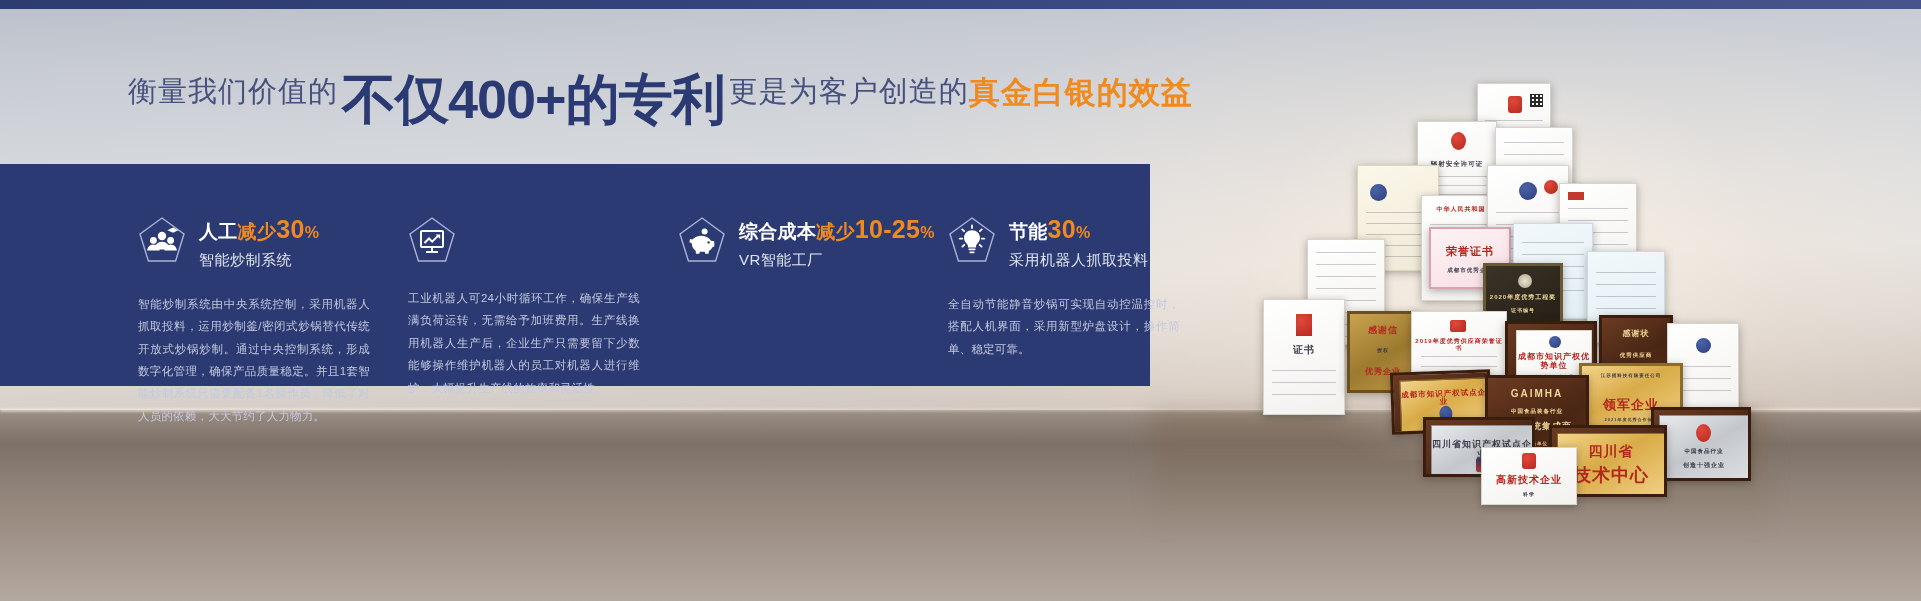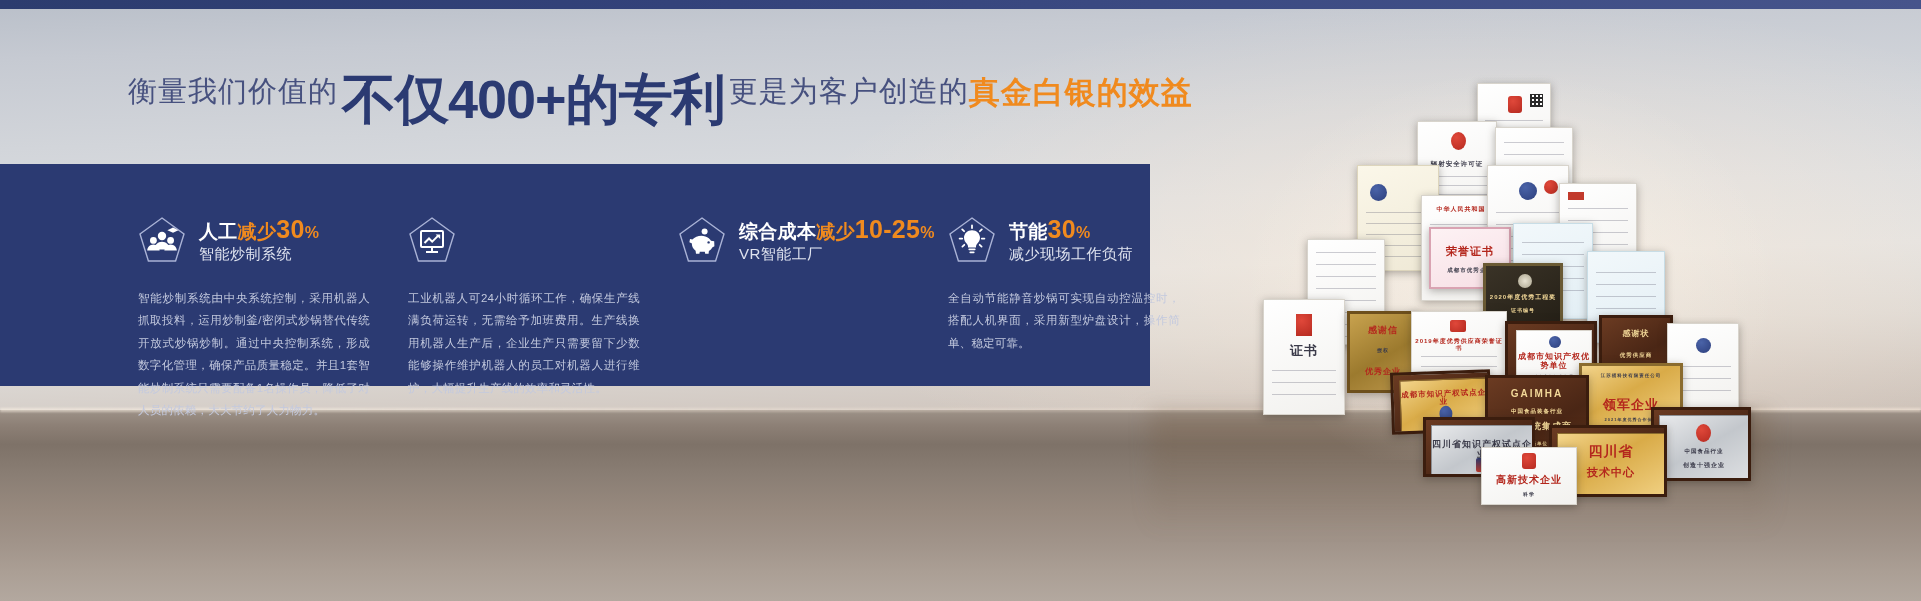--- a/index.html
+++ b/index.html
@@ -97,21 +97,21 @@
 
   .f-titles { padding-top:1px; }
   .f-title {
     font-size:19px; font-weight:bold; color:#ffffff; white-space:nowrap;
     line-height:1.15; letter-spacing:.3px;
   }
   .f-title .em { color:#f08a1e; }
   .f-title .num { color:#f08a1e; font-size:25px; font-weight:bold; }
   .f-title .pct { color:#f08a1e; font-size:16px; font-weight:bold; }
   .f-sub {
-    font-size:15px; color:#dfe3ef; font-weight:400; margin-top:1px;
+    font-size:15px; color:#dfe3ef; font-weight:400; margin-top:7px;
     letter-spacing:.5px; white-space:nowrap;
   }
   .f-body {
     margin-top:23px; font-size:11.5px; line-height:1.95;
     color:#c3c9de; width:232px; text-align:justify; letter-spacing:.2px;
   }
 
   
   .certs {
     position:absolute; left:1195px; top:55px; width:600px; height:420px;
@@ -255,21 +255,21 @@
                   <path d="M33.8 13.4l-1.9 1.8"></path>
                 <path d="M11.6 22.6h2.6"></path>
                   <path d="M33.8 22.6h2.6"></path>
                 <path d="M14.4 30.6l1.9-1.8"></path>
                   <path d="M33.6 30.6l-1.9-1.8"></path>
               </g>
             </svg>
           </div>
           <div class="f-titles">
             <div class="f-title"><span>节能</span><span class="em"></span><span class="num">30</span><span class="pct">%</span></div>
-            <div class="f-sub">减少现场工作负荷</div>
+            <div class="f-sub">采用机器人抓取投料</div>
           </div>
         </div>
         <div class="f-body">全自动节能静音炒锅可实现自动控温控时，搭配人机界面，采用新型炉盘设计，操作简单、稳定可靠。</div>
       </div>
 
     </div>
   </div>
 
   <div class="cert-glow"></div>
   <div class="certs">
@@ -368,21 +368,21 @@
     </div>
     <div class="cert cert-blue" style="left:392px; top:196px; width:78px; height:92px;">
       <div class="line" style="top:20px;"></div>
         <div class="line" style="top:32px;"></div>
       <div class="line" style="top:44px;"></div>
         <div class="line" style="top:56px;"></div>
     </div>
 
     <div class="cert cert-paper" style="left:68px; top:244px; width:82px; height:116px;">
       <div class="cert-seal" style="left:32px; top:14px; width:16px; height:22px; border-radius:0;"></div>
-      <div class="cert-txt t-dark" style="top:44px; font-size:13px; font-weight:bold;">证书</div>
+      <div class="cert-txt t-dark" style="top:44px; font-size:10px; font-weight:bold;">证书</div>
       <div class="line" style="top:70px;"></div>
         <div class="line" style="top:82px;"></div>
       <div class="line" style="top:94px;"></div>
     </div>
     <div class="cert cert-dkgold" style="left:152px; top:256px; width:72px; height:82px;">
       <div class="cert-txt t-red" style="top:12px; font-size:9px;">感谢信</div>
       <div class="cert-txt t-dark" style="top:34px; font-size:5px;">授权</div>
       <div class="cert-txt t-red" style="top:54px; font-size:8px;">优秀企业</div>
     </div>
     <div class="cert cert-paper" style="left:216px; top:256px; width:96px; height:70px;">
@@ -435,21 +435,21 @@
     <div class="cert cert-brown" style="left:456px; top:352px; width:100px; height:74px;">
       <div class="cert cert-steel" style="position:absolute; left:5px; top:5px; width:90px; height:64px; box-shadow:none; border-width:1px;">
         <div class="cert-seal" style="left:36px; top:8px; width:15px; height:18px;"></div>
         <div class="cert-txt t-dark" style="top:32px; font-size:5.5px;">中国食品行业</div>
         <div class="cert-txt t-dark" style="top:46px; font-size:6px;">创造十强企业</div>
       </div>
     </div>
     <div class="cert cert-brown" style="left:354px; top:370px; width:118px; height:72px;">
       <div class="cert cert-gold" style="position:absolute; left:5px; top:5px; width:108px; height:62px; box-shadow:none; border-width:1px;">
         <div class="cert-txt t-red" style="top:10px; font-size:14px; font-weight:bold;">四川省</div>
-        <div class="cert-txt t-red" style="top:32px; font-size:11px; font-weight:bold;">技术中心</div>
+        <div class="cert-txt t-red" style="top:32px; font-size:18px; font-weight:bold;">技术中心</div>
       </div>
     </div>
     <div class="cert cert-paper" style="left:286px; top:392px; width:96px; height:58px;">
       <div class="cert-seal" style="left:40px; top:5px; width:14px; height:16px; border-radius:3px;"></div>
       <div class="cert-txt t-red" style="top:26px; font-size:10px; font-weight:bold;">高新技术企业</div>
       <div class="cert-txt t-dark" style="top:44px; font-size:5px;">科学</div>
     </div>
 
   </div>
 </div>

